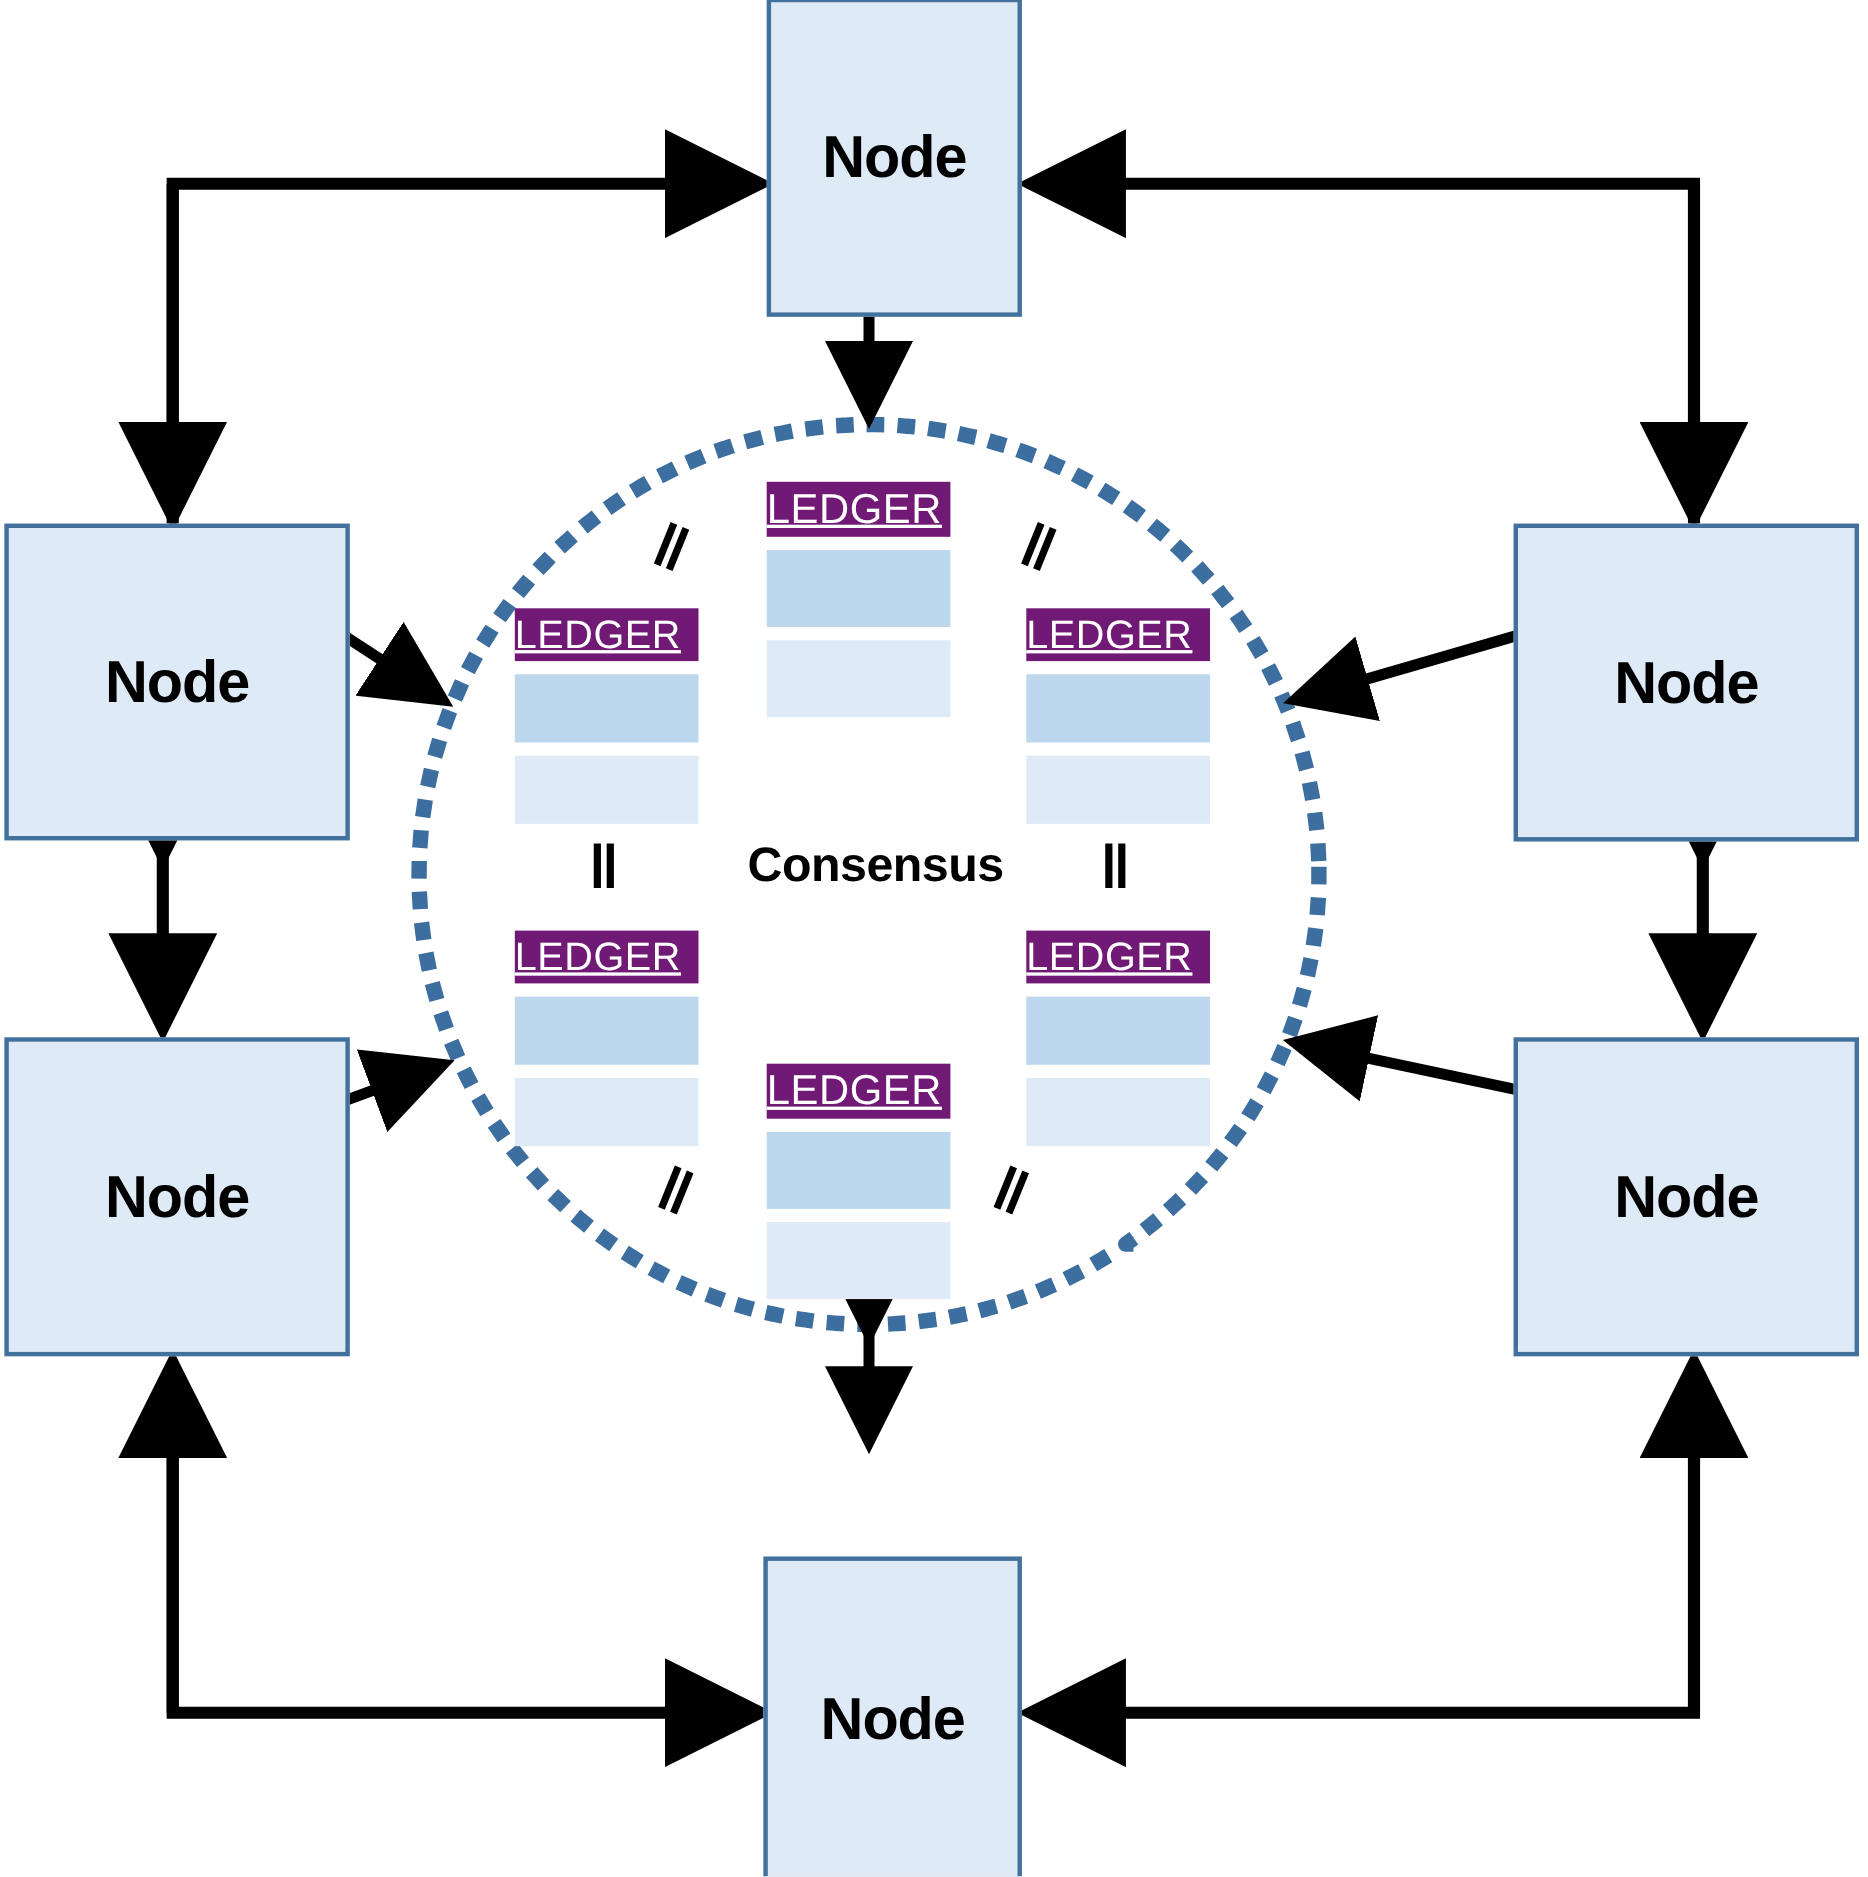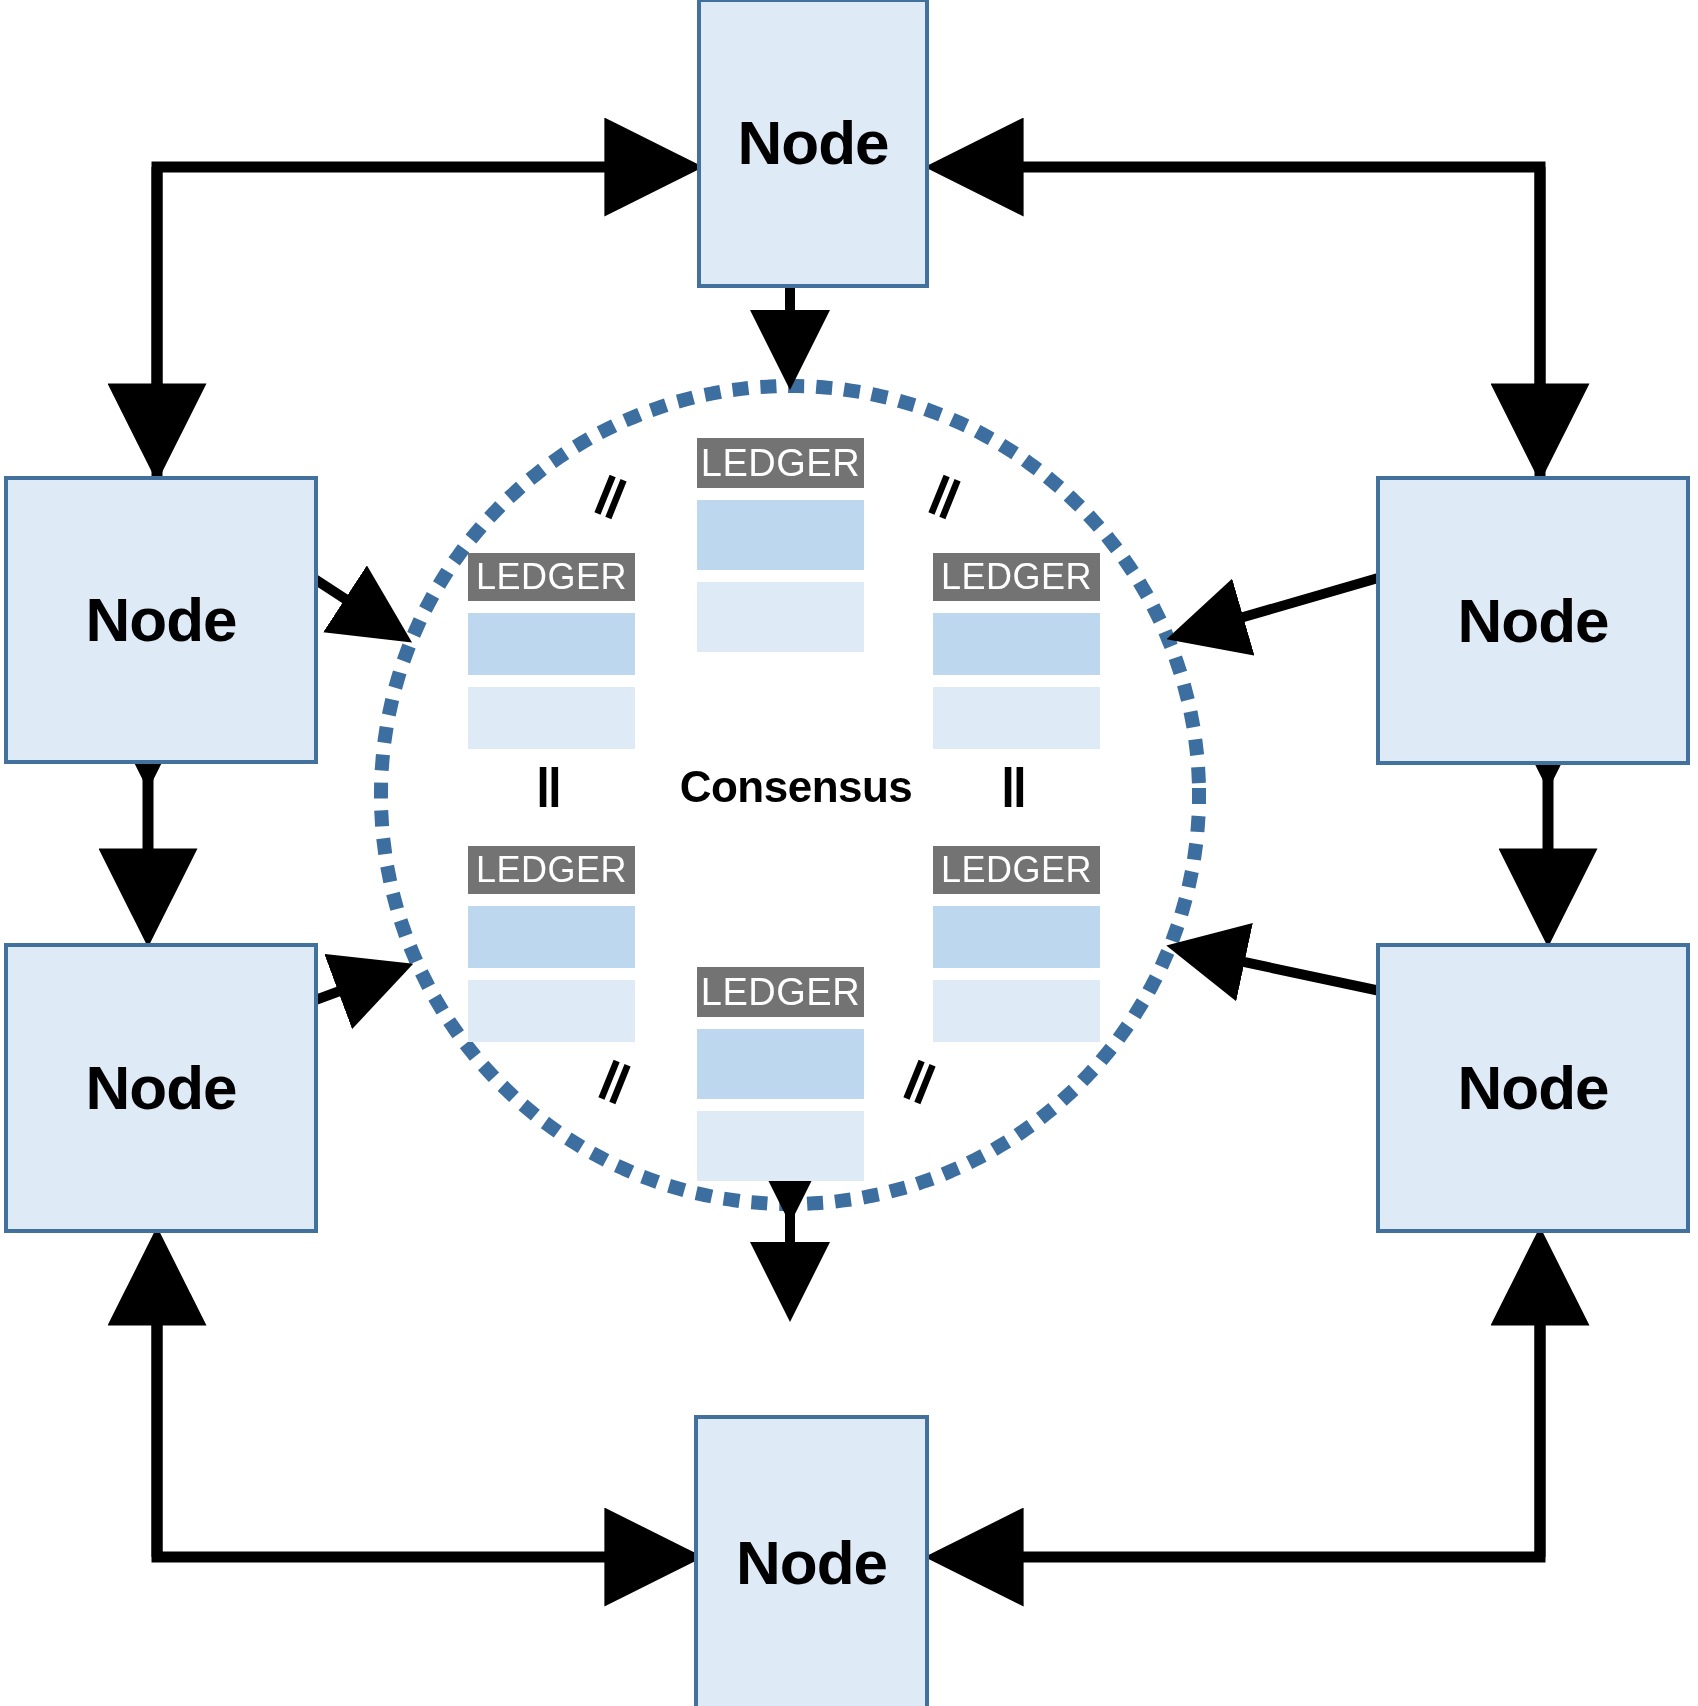--- a/index.html
+++ b/index.html
@@ -10,44 +10,45 @@
   .node{
     position:absolute;
     background:#DEEAF6;
     border:4px solid #41719C;
     box-sizing:border-box;
     display:flex;align-items:center;justify-content:center;
   }
   .node .node-label{
     font-family:"Liberation Sans",sans-serif;
     font-weight:bold;
-    font-size:62px;
+    font-size:54px;
     color:#000;
     letter-spacing:-1px;
     line-height:1;
   }
   #node-top    {left:697px; top:-2px;   width:232px; height:290px;}
   #node-left-u {left:4px;   top:476px;  width:314px; height:288px;}
   #node-left-l {left:4px;   top:943px;  width:314px; height:290px;}
   #node-right-u{left:1376px;top:476px;  width:314px; height:289px;}
   #node-right-l{left:1376px;top:943px;  width:314px; height:290px;}
   #node-bottom {left:694px; top:1415px; width:235px; height:295px;}
 
   
   .ledger{position:absolute;}
   .ledger .row{width:100%;}
   .ledger .row-head{
-    background:#737373;
+    background:#701a75;
     color:#ffffff;
     font-family:"Liberation Sans",sans-serif;
     font-size:36px;
-    text-align:center;
+    text-align:left;
     line-height:1.32;
     letter-spacing:0.5px;
     white-space:nowrap;
+    text-decoration:underline;
   }
   .ledger .row-mid  {background:#BDD7EE;}
   .ledger .row-low  {background:#DEEBF7;}
   .ledger .gap      {height:12px;}
 
   
   #ledger-top    {left:697px;  top:438px;  width:167px;}
   #ledger-l-up   {left:468px;  top:553px;  width:167px;}
   #ledger-r-up   {left:933px;  top:553px;  width:167px;}
   #ledger-l-low  {left:468px;  top:846px;  width:167px;}

